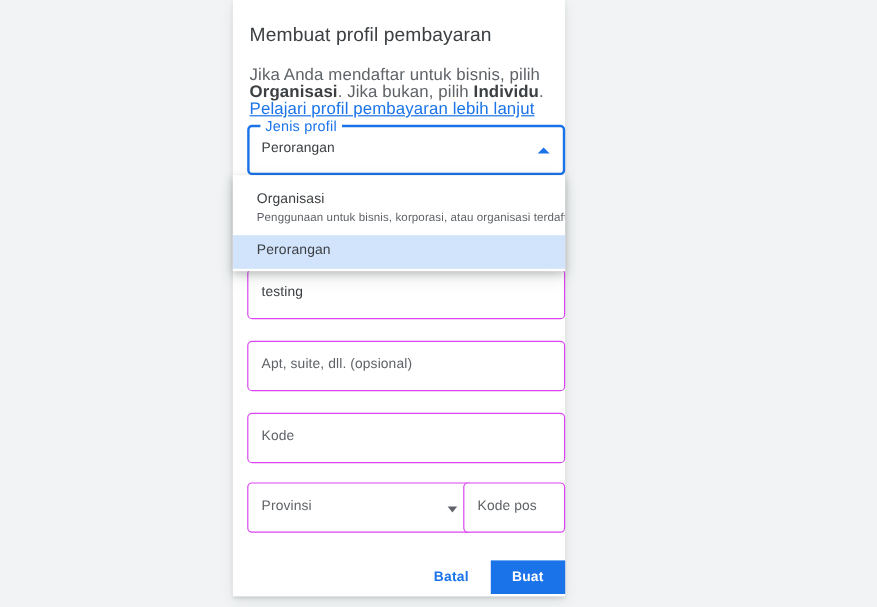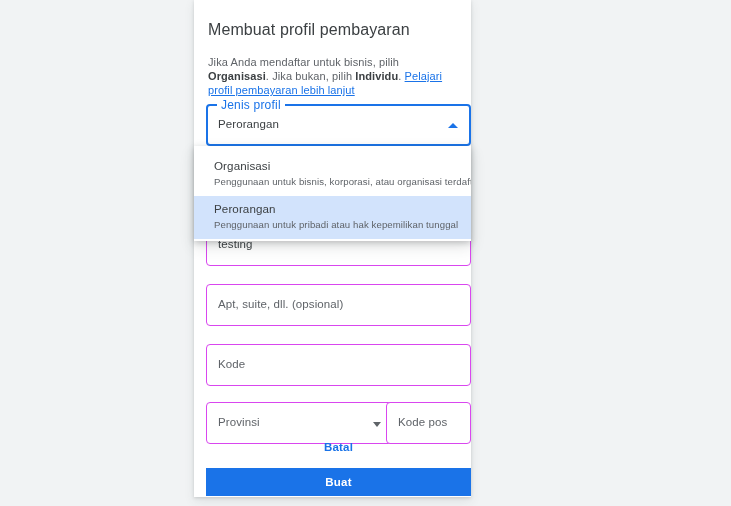--- a/index.html
+++ b/index.html
@@ -43,21 +43,21 @@
     left: 14px;
     top: 21px;
     margin: 0;
   }
 
   .dialog-desc {
     position: absolute;
     left: 14px;
     top: 55px;
     width: 250px;
-    font-size: 11px;
+    font-size: 14px;
     line-height: 14px;
     color: #5f6368;
     letter-spacing: .1px;
   }
   .dialog-desc b { color: #3c4043; font-weight: 700; }
   .desc-link {
     color: #1a73e8;
     text-decoration: underline;
     cursor: pointer;
   }
@@ -176,22 +176,22 @@
 
   
   .actions {
     position: absolute;
     left: 206px;
     top: 466px;
     width: 265px;
     height: 30px;
     display: flex;
     justify-content: flex-end;
+    align-items: center;
     gap: 8px;
-    flex-direction: column;
   }
   .btn-text {
     background: none;
     border: none;
     color: #1a73e8;
     font-family: inherit;
     font-size: 11.5px;
     font-weight: 700;
     letter-spacing: .2px;
     padding: 7px 10px;
@@ -234,21 +234,20 @@
 
 <div class="menu">
 
   <div class="menu-item">
     <div class="menu-item-title">Organisasi</div>
     <div class="menu-item-sub">Penggunaan untuk bisnis, korporasi, atau organisasi terdaftar</div>
   </div>
 
   <div class="menu-item selected">
     <div class="menu-item-title">Perorangan</div>
-    <div class="menu-item-sub">Penggunaan untuk pribadi atau hak kepemilikan tunggal</div>
   </div>
 
 </div>
 
 <div class="tf" id="field-address1">
   <span class="tf-text val">testing</span>
 </div>
 
 <div class="tf" id="field-address2">
   <span class="tf-text ph">Apt, suite, dll. (opsional)</span>

